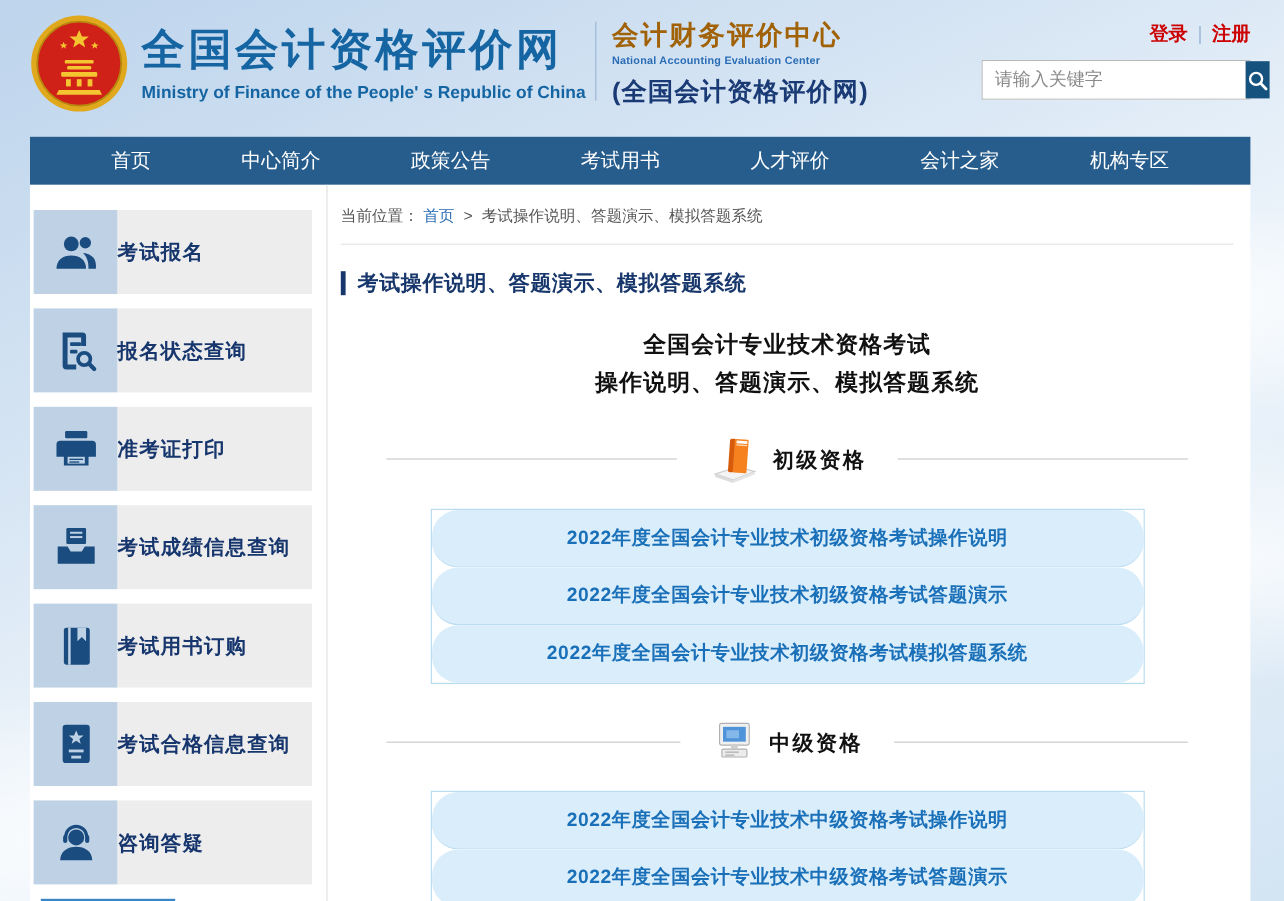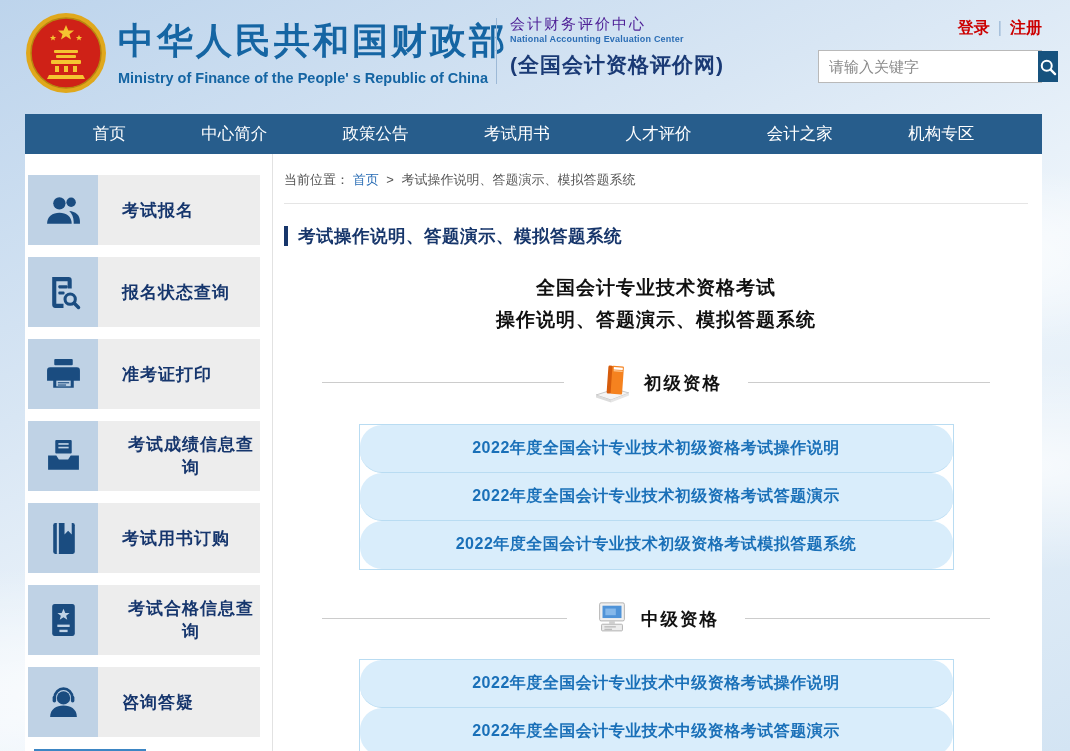--- a/index.html
+++ b/index.html
@@ -15,21 +15,21 @@
   .page { position:relative; width:1070px; height:751px; }
 
   
   .site-header { position:relative; height:114px; }
   .emblem { position:absolute; left:25px; top:12px; width:82px; height:82px; }
   .mof-block { position:absolute; left:118px; top:17px; }
   .mof-cn { font-size:36px; font-weight:bold; color:#1565a3; letter-spacing:3px; white-space:nowrap; }
   .mof-en { font-size:14.5px; font-weight:bold; color:#1565a3; margin-top:4px; white-space:nowrap; }
   .vdiv { position:absolute; left:496px; top:18px; width:1px; height:66px; background:#9db9d6; }
   .center-block { position:absolute; left:510px; top:15px; }
-  .cb-title { font-size:15px; font-weight:normal; color:#4c1d95; letter-spacing:2px; }
+  .cb-title { font-size:22px; font-weight:bold; color:#a16207; letter-spacing:2px; }
   .cb-en { font-size:9px; font-weight:bold; color:#2a6db5; margin-top:0; letter-spacing:.2px; }
   .cb-alt { font-size:21px; font-weight:bold; color:#1a3a75; margin-top:7px; letter-spacing:1px; }
   .header-right { position:absolute; right:28px; top:18px; }
   .auth { text-align:right; font-size:16px; font-weight:bold; }
   .auth a { color:#cc0000; text-decoration:none; cursor:pointer; }
   .auth .sep { color:#9db9d6; margin:0 8px; font-weight:normal; }
   .search-row { margin-top:11px; display:flex; width:224px; height:33px; border:1px solid #b9b9b9; background:#fff; }
   .search-row input { flex:1; border:none; outline:none; padding:0 10px; font-size:15px; color:#444;
     font-family:"Liberation Sans","DejaVu Sans",sans-serif; }
   .search-row input::placeholder { color:#8a8a8a; }
@@ -37,21 +37,21 @@
 
   
   .navbar { margin:0 28px 0 25px; height:40px; background:#275d8c; display:flex; align-items:center; justify-content:space-around; padding:0 30px; }
   .navbar a { color:#fff; font-size:16.5px; text-decoration:none; cursor:pointer; white-space:nowrap; }
 
   
   .content { margin:0 28px 0 25px; background:#fff; display:flex; height:597px; }
   .sidebar { width:248px; padding:21px 12px 0 3px; border-right:1px solid #e2e2e2; flex-shrink:0; }
   .side-item { display:flex; height:70px; margin-bottom:12px; cursor:pointer; }
   .icon-box { width:70px; background:#bfd2e5; display:flex; align-items:center; justify-content:center; flex-shrink:0; }
-  .label-box { flex:1; background:#ededed; display:flex; align-items:center; padding-left:24px;
+  .label-box { flex:1; background:#ededed; display:flex; align-items:center; 
     font-size:17px; font-weight:bold; color:#16366d; letter-spacing:1px;text-align:center; }
   .side-stub { width:112px; height:8px; background:#3d86c4; margin:8px 0 0 6px; }
 
   .main { flex:1; padding:17px 14px 0 11px; }
   .breadcrumb { font-size:13px; color:#555; }
   .breadcrumb a { color:#2a6db5; text-decoration:none; cursor:pointer; }
   .bc-sep { margin:0 4px; color:#555; }
   .bc-hr { border:none; border-top:1px solid #e5e5e5; margin-top:14px; }
   .section-title { margin-top:22px; border-left:4px solid #17366b; padding-left:10px;
     font-size:17.5px; font-weight:bold; color:#17366b; line-height:1.15; letter-spacing:.5px; }
@@ -89,21 +89,21 @@
         <rect x="31" y="43" width="20" height="3" rx="1"></rect>
         <rect x="26" y="48" width="30" height="4" rx="1"></rect>
         <rect x="30" y="54" width="4" height="6"></rect>
           <rect x="39" y="54" width="4" height="6"></rect>
           <rect x="48" y="54" width="4" height="6"></rect>
         <path d="M24 63 h34 l2 4 h-38 z"></path>
       </g>
     </svg>
 
     <div class="mof-block">
-      <div class="mof-cn">中华人民共和国财政部</div>
+      <div class="mof-cn">全国会计资格评价网</div>
       <div class="mof-en">Ministry of Finance of the People' s Republic of China</div>
     </div>
 
     <div class="vdiv"></div>
 
     <div class="center-block">
       <div class="cb-title">会计财务评价中心</div>
       <div class="cb-en">National Accounting Evaluation Center</div>
       <div class="cb-alt">(全国会计资格评价网)</div>
     </div>

